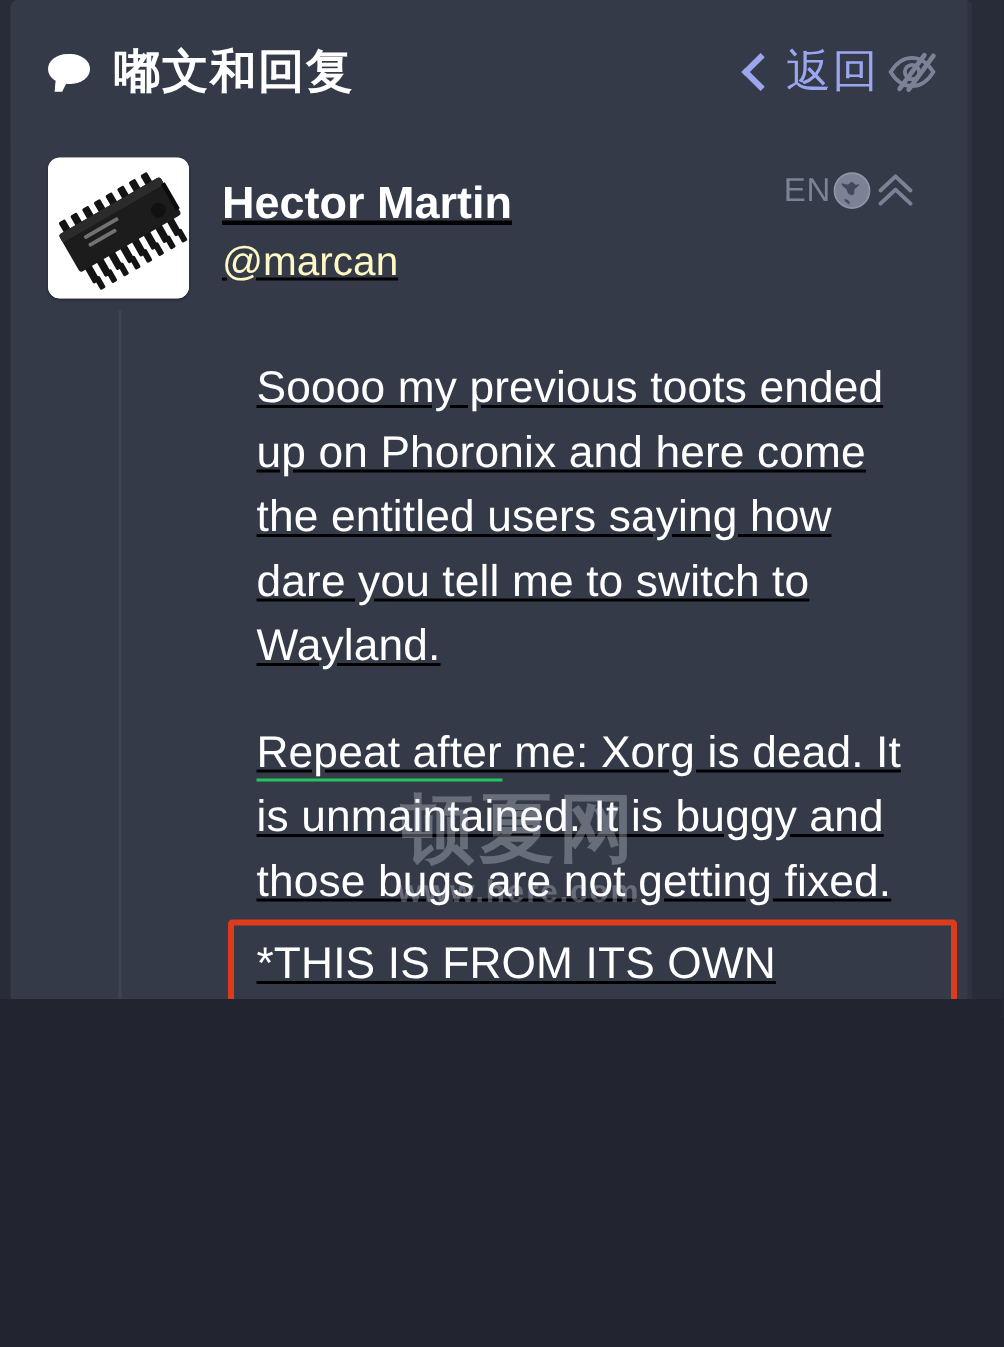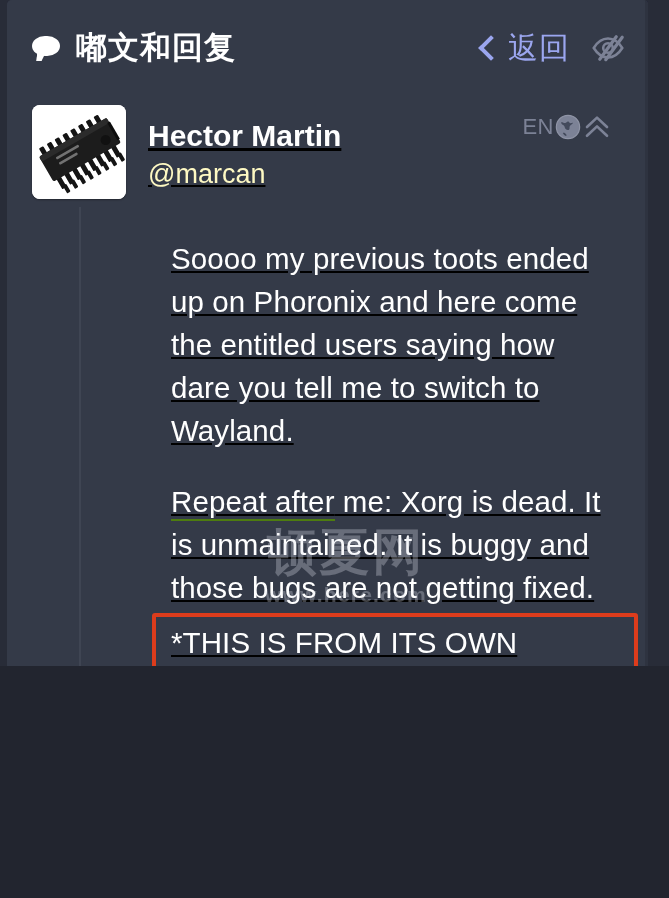--- a/index.html
+++ b/index.html
@@ -93,21 +93,21 @@
     font-weight: 700;
     letter-spacing: 1px;
     white-space: nowrap;
     line-height: 1;
   }
 
   .header-right {
     display: flex;
     align-items: flex-start;
     flex: 0 0 auto;
-    gap: 20px;
+    gap: 4px;
   }
 
   .back-button {
     display: flex;
     align-items: center;
     gap: 12px;
     cursor: pointer;
   }
   .chevron-left-icon {
     display: block;
@@ -226,21 +226,21 @@
     font-size: 29.5px;
     line-height: 43px;
     font-weight: 400;
     letter-spacing: .1px;
     z-index: 2;
   }
   .status-content p { margin: 12px; }
   .status-content p.para-gap { margin-top: 28px; }
 
   .underline-frag {
-    border-bottom: 2px solid #4d7c0f;
+    border-bottom: 2px solid #22c55e;
     padding-bottom: 1px;
   }
 
   
   .annotation-box {
     position: absolute;
     left: 145px;
     top: 518px;
     width: 486px;
     height: 160px;

